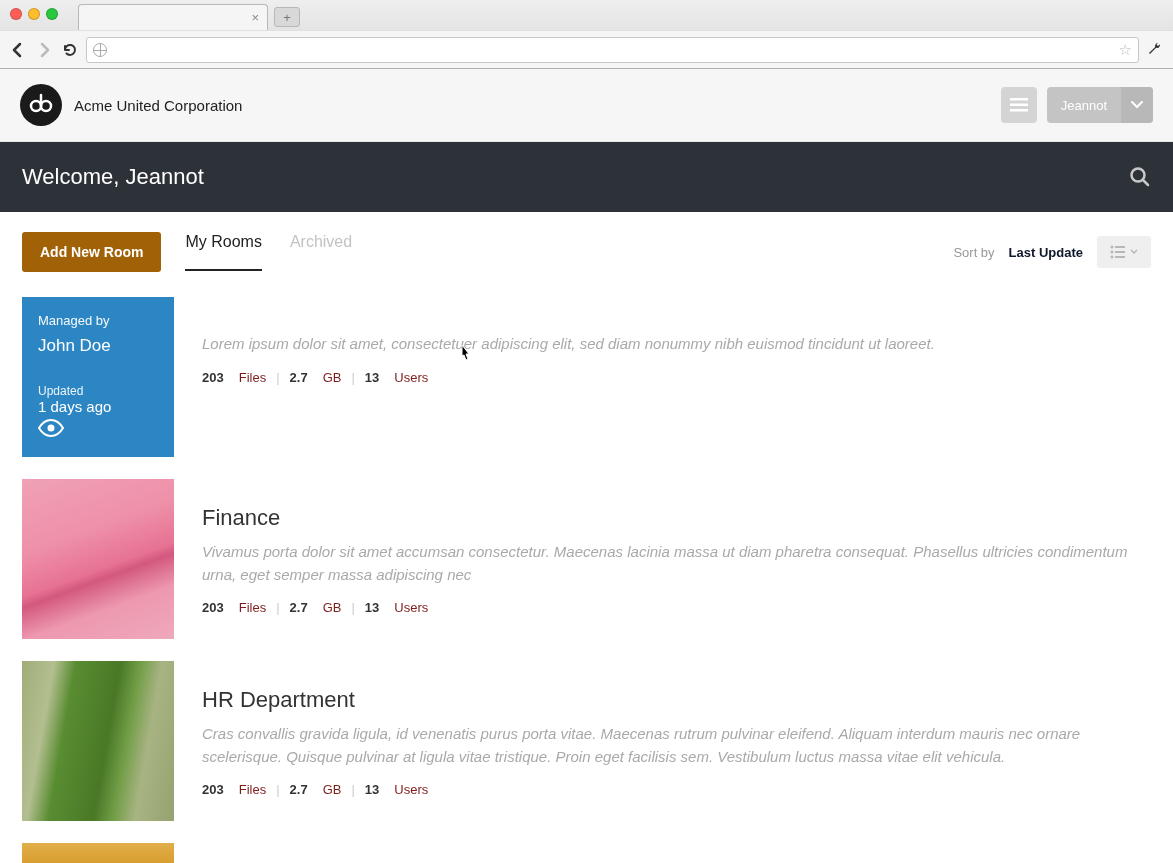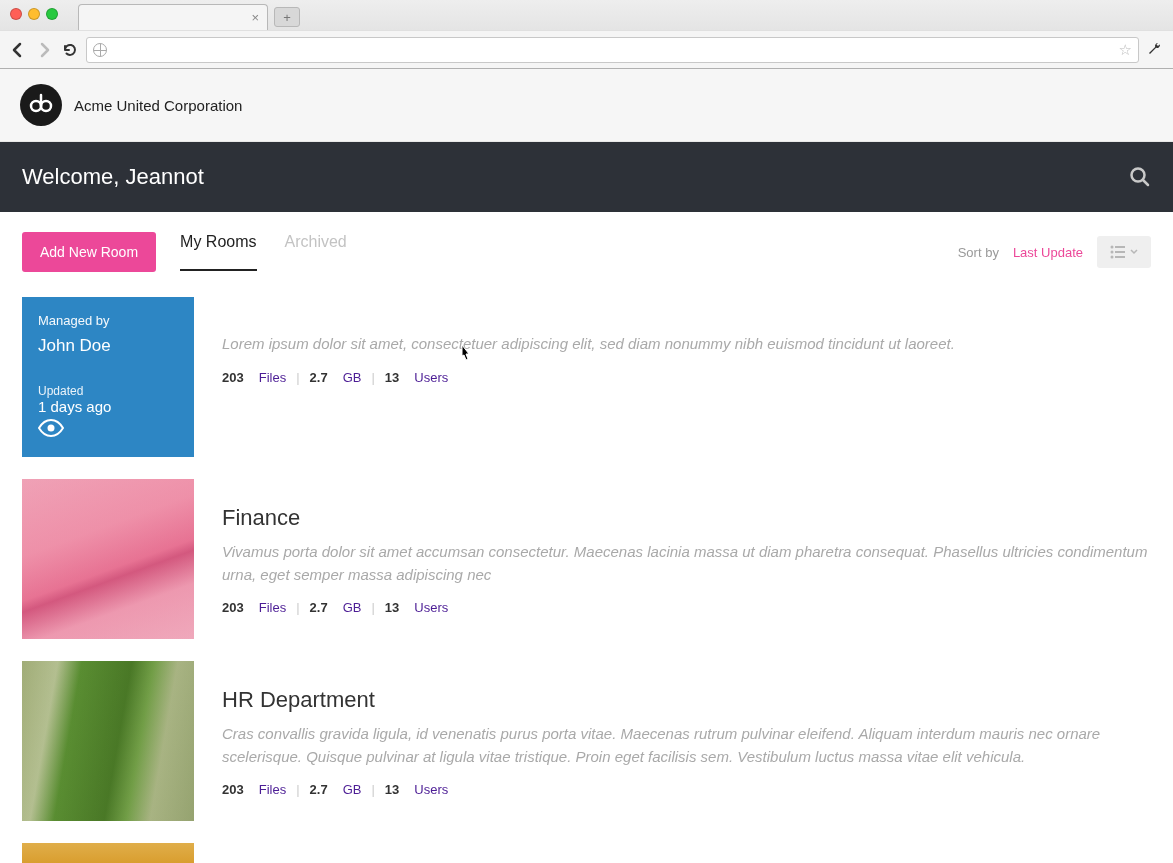--- a/index.html
+++ b/index.html
@@ -131,42 +131,42 @@
   .welcome-text { font-size: 22px; font-weight: 300; }
   .search-btn { color: #c8c8c8; display:flex; }
 
   
   .controls-row {
     display: flex; align-items: center;
     padding: 20px 22px 0 22px;
     gap: 24px;
   }
   .add-room-btn {
-    background: #ec4899; color: #fff; font-size: 14px;
-    padding: 12px 18px; border-radius: 3px; font-weight: 400;
+    background: #a16207; color: #fff; font-size: 14px;
+    padding: 12px 18px; border-radius: 3px; font-weight: 700;
   }
   .tabs-nav { display: flex; gap: 28px; }
   .tab-link { font-size: 16px; color: #c3c3c3; padding-bottom: 18px; font-weight: 400;}
   .tab-link.active { color: #222; border-bottom: 2px solid #222; }
   .spacer { flex: 1; }
   .sort-area { display: flex; align-items: center; gap: 14px; font-size: 13px; }
   .sort-label { color: #999; }
-  .sort-value { color: #ec4899; font-weight: 400; }
+  .sort-value { color: #0f172a; font-weight: 700; }
   .view-toggle {
     width: 54px; height: 32px; background: #efefef; border-radius: 3px;
     display:flex; align-items:center; justify-content:center; gap:4px;
     color:#b7b7b7;
   }
   .controls-underline { height:1px; background:transparent; margin: 0 22px; }
 
   
   .rooms { padding: 24px 22px; display: flex; flex-direction: column; gap: 22px; }
   .room { display: flex; gap: 28px; }
   .thumb {
-    width: 172px; height: 160px; flex-shrink: 0; position: relative;
+    width: 152px; height: 160px; flex-shrink: 0; position: relative;
     color: #fff; overflow: hidden;
   }
   .thumb-content { position:absolute; inset:0; padding:16px 16px; display:flex; flex-direction:column; }
   .managed-label { font-size: 13px; opacity: .95; }
   .manager-name { font-size: 17px; font-weight: 400; margin-top: 8px;}
   .updated-label { font-size: 12px; opacity: .9; margin-top: 28px; }
   .updated-value { font-size: 15px; font-weight: 500; }
   .eye-row { margin-top: auto; }
 
   .thumb.blue { background: #2d86c4; }
@@ -182,21 +182,21 @@
   }
   .thumb.gold { background: linear-gradient(#e0ae4a, #d99e2f); height: 20px; }
 
   .room-body { flex: 1; padding-top: 26px; }
   .room-title { font-size: 22px; color: #333; font-weight: 300; }
   .room-title.hovered { text-decoration: underline; }
   .room-desc { font-size: 15px; color: #a9a9a9; margin-top: 10px; line-height: 1.5; font-weight: 300; font-style: italic;}
   .room-stats { margin-top: 14px; font-size: 13px; color: #333; display: flex; gap: 10px; align-items: center; }
   .stat-sep { color: #ccc; }
   .stat .num { font-weight: 600; }
-  .stat .lbl { color: #4c1d95; margin-left: 3px; padding-left: 12px; }
+  .stat .lbl { color: #7f1d1d; margin-left: 3px; padding-left: 12px; }
 
   
   .cursor {
     position: absolute;
     width: 16px; height: 20px;
     pointer-events: none;
   }
 </style>
 </head>
 <body>
@@ -246,20 +246,37 @@
 <div class="app-header">
   <div class="brand">
     <div class="brand-logo">
       <svg width="26" height="26" viewBox="0 0 26 26">
         <circle cx="8" cy="14" r="5" stroke="#fff" stroke-width="2.5" fill="none"></circle>
         <circle cx="18" cy="14" r="5" stroke="#fff" stroke-width="2.5" fill="none"></circle>
         <path d="M13 3 v10" stroke="#fff" stroke-width="2.5" stroke-linecap="round"></path>
       </svg>
     </div>
     <span class="brand-name">Acme United Corporation</span>
+  </div>
+  <div class="header-right">
+    <div class="menu-btn">
+      <svg width="18" height="14" viewBox="0 0 18 14">
+        <rect y="0" width="18" height="2.5" fill="#fff"></rect>
+        <rect y="5.5" width="18" height="2.5" fill="#fff"></rect>
+        <rect y="11" width="18" height="2.5" fill="#fff"></rect>
+      </svg>
+    </div>
+    <div class="user-pill">
+      <span class="uname">Jeannot</span>
+      <span class="chev">
+        <svg width="12" height="8" viewBox="0 0 12 8">
+            <path d="M1 1l5 5 5-5" stroke="#fff" stroke-width="2" fill="none" stroke-linecap="round"></path>
+          </svg>
+      </span>
+    </div>
   </div>
 </div>
 
 <div class="welcome-bar">
   <div class="welcome-text">Welcome, Jeannot</div>
   <div class="search-btn">
     <svg width="22" height="22" viewBox="0 0 22 22">
       <circle cx="9" cy="9" r="6.5" stroke="#c9c9c9" stroke-width="2.5" fill="none"></circle>
       <path d="M14 14l5 5" stroke="#c9c9c9" stroke-width="2.5" stroke-linecap="round"></path>
     </svg>

